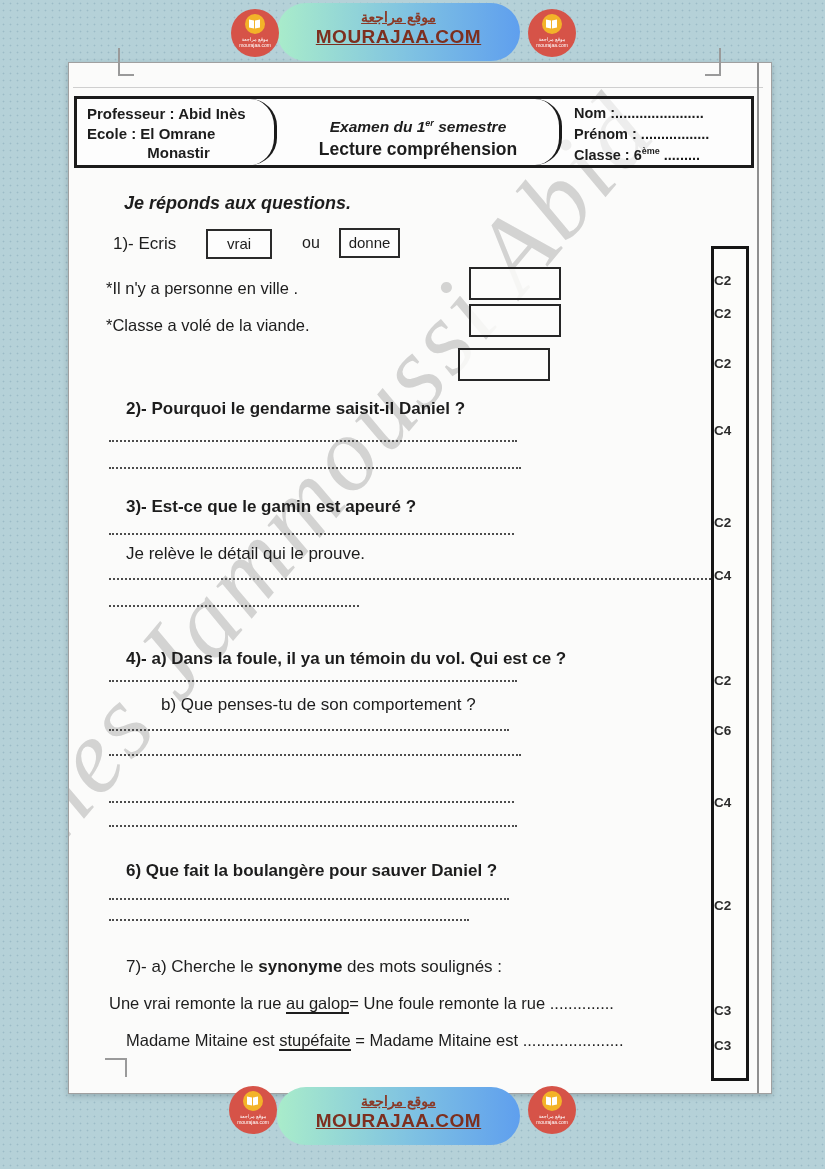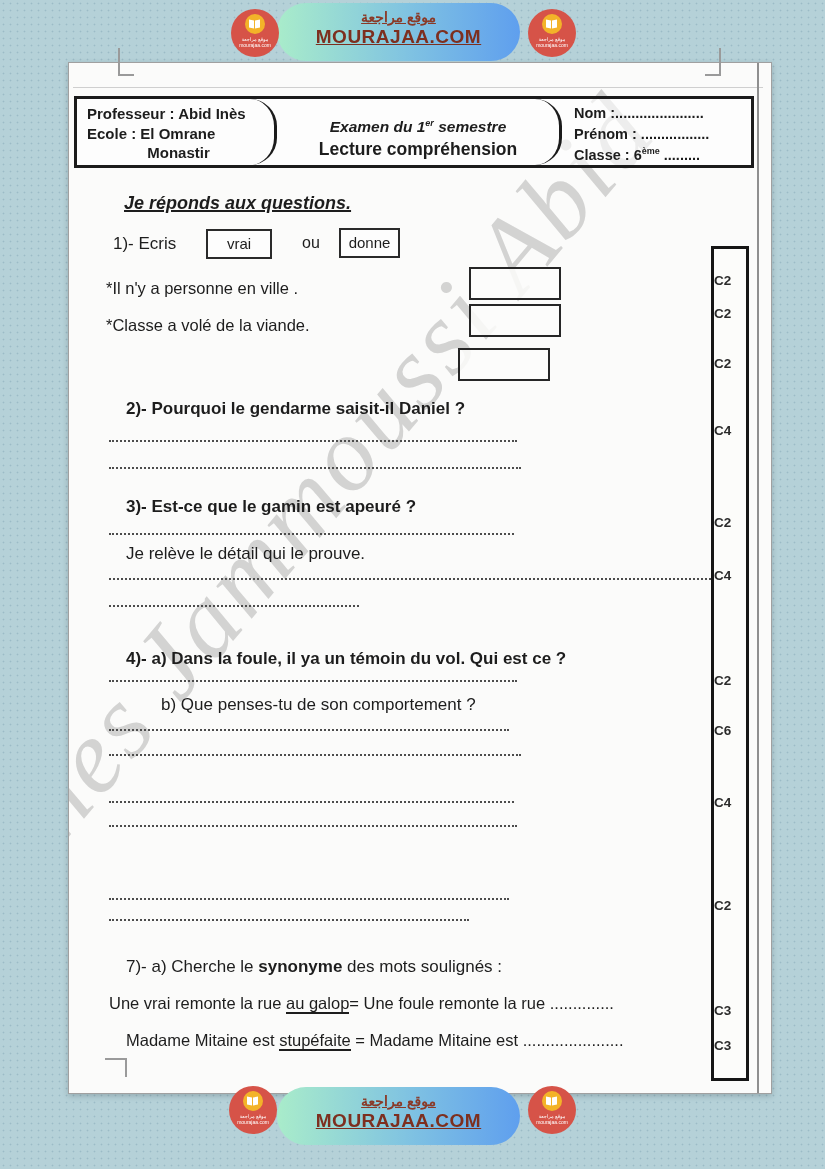--- a/index.html
+++ b/index.html
@@ -39,21 +39,21 @@
   .hc1{width:200px;border-right:3px solid #1b1b1b;padding:5px 4px 0 10px;font-size:15px;font-weight:700;line-height:1.3;}
   .hc1 .city{text-align:center;}
   .hc2{width:285px;border-right:3px solid #1b1b1b;text-align:center;padding-top:19px;}
   .hc2 .extitle{font-style:italic;font-weight:700;font-size:15.5px;}
   .hc2 .exsub{font-weight:700;font-size:17.5px;margin-top:3px;}
   .hc3{flex:1;padding:4px 0 0 12px;font-size:14.5px;font-weight:700;line-height:1.45;}
   sup{font-size:9px;}
   
   .line{position:absolute;white-space:nowrap;font-size:17px;z-index:2;}
   .b{font-weight:700;}
-  .title-line{font-weight:700;font-style:italic;font-size:18px;text-decoration:underline;text-decoration-thickness:2px;}
+  .title-line{font-weight:700;font-style:italic;font-size:18px;text-decoration-thickness:2px;}
   .wordbox{position:absolute;border:2px solid #2a2a2a;text-align:center;font-size:15px;z-index:2;background:rgba(255,255,255,.5);}
   .ansbox{position:absolute;width:88px;height:29px;border:2px solid #262626;z-index:3;background:rgba(252,252,250,.85);}
   .dots{position:absolute;height:0;border-bottom:2px dotted #4c4c4c;z-index:2;}
   .uword{border-bottom:2px solid #1d1d1d;}
   .sm{font-size:16.5px;}
   
   .ccol{position:absolute;left:642px;top:183px;width:38px;height:835px;border:3px solid #151515;
     box-sizing:border-box;background:rgba(252,252,250,.9);z-index:3;}
   .mark{position:absolute;left:0;width:100%;text-align:left;font-size:13.5px;font-weight:700;color:#2b2b2b;}
   
@@ -135,20 +135,21 @@
 
   <div class="line b" style="left:57px;top:586px;">4)-  a) Dans la foule, il ya un témoin du vol. Qui est ce ?</div>
   <div class="dots" style="left:40px;top:617px;width:408px;"></div>
   <div class="line" style="left:92px;top:632px;">b) Que penses-tu de son comportement ?</div>
   <div class="dots" style="left:40px;top:666px;width:400px;"></div>
   <div class="dots" style="left:40px;top:691px;width:412px;"></div>
 
   <div class="dots" style="left:40px;top:738px;width:405px;"></div>
   <div class="dots" style="left:40px;top:762px;width:408px;"></div>
 
+  <div class="line b" style="left:57px;top:798px;">6) Que fait la boulangère pour sauver Daniel ?</div>
   <div class="dots" style="left:40px;top:835px;width:400px;"></div>
   <div class="dots" style="left:40px;top:856px;width:360px;"></div>
 
   <div class="line" style="left:57px;top:894px;"><span>7)- a) Cherche le </span><span class="b">synonyme</span><span> des mots soulignés :</span></div>
   <div class="line sm" style="left:40px;top:931px;"><span>Une vrai remonte la rue </span><span class="uword">au galop</span><span>= Une foule remonte la rue </span><span>..............</span></div>
   <div class="line sm" style="left:57px;top:968px;"><span>Madame Mitaine est </span><span class="uword">stupéfaite</span><span> = Madame Mitaine est </span><span>......................</span></div>
 
   <div class="ccol">
     <span class="mark" style="top:24px;">C2</span>
     <span class="mark" style="top:57px;">C2</span>

